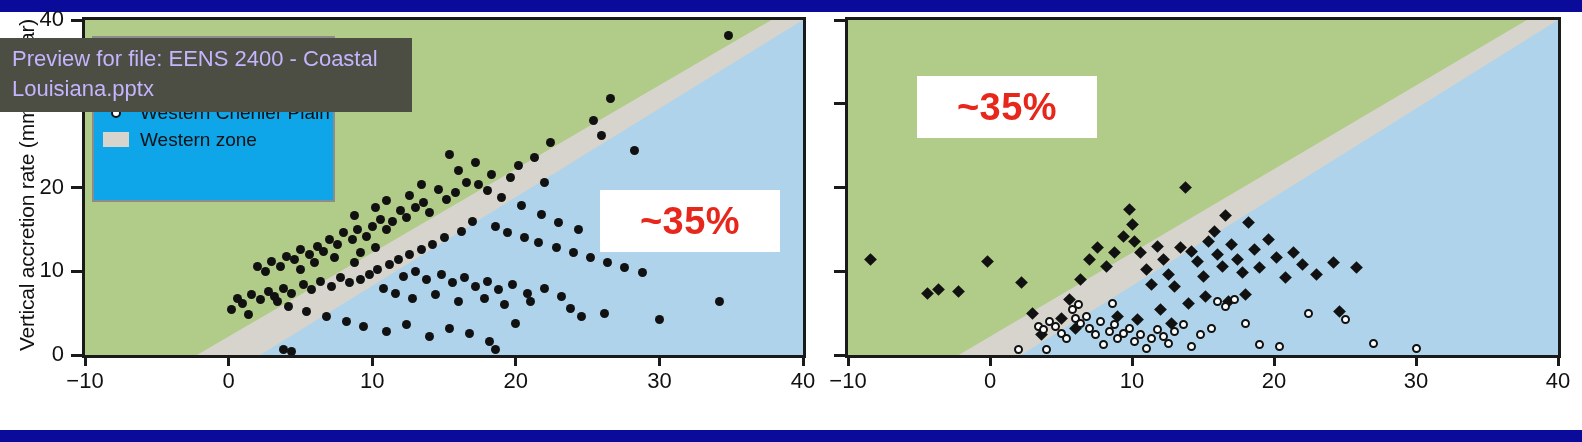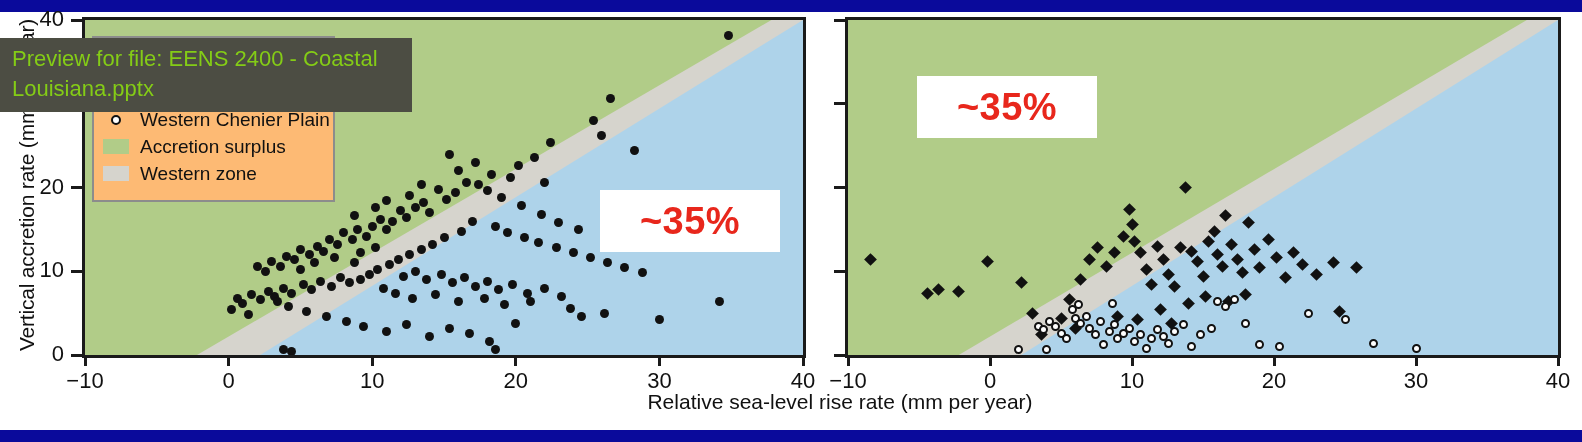--- a/index.html
+++ b/index.html
@@ -44,60 +44,59 @@
   .ytl{position:absolute;font-size:22px;color:#111;text-align:right;width:46px;}
   .xtl{position:absolute;font-size:22px;color:#111;text-align:center;width:60px;}
 
   .pt{position:absolute;width:9px;height:9px;border-radius:50%;background:#111;}
   .dia{position:absolute;width:9px;height:9px;background:#111;transform:rotate(45deg);}
   .oc{position:absolute;width:9px;height:9px;border-radius:50%;background:#ffffff;border:2.2px solid #111;box-sizing:border-box;}
 
   
   .legend{
     position:absolute;left:92px;top:24px;width:243px;height:166px;
-    background:#fdba74;border:2px solid #8c8c8c;box-sizing:border-box;
-    padding:14px 9px;
+    background:#0ea5e9;border:2px solid #8c8c8c;box-sizing:border-box;
+    padding:7px 9px;
   }
   .lrow{display:flex;align-items:center;height:27px;}
   .lsw{width:26px;height:15px;margin-right:11px;flex:none;}
   .lmk{width:26px;margin-right:11px;flex:none;display:flex;justify-content:center;}
   .lmk .dot{width:10px;height:10px;border-radius:50%;background:#111;}
   .lmk .odot{width:10px;height:10px;border-radius:50%;background:#fff;border:2px solid #111;box-sizing:border-box;}
   .lmk .dmk{width:10px;height:10px;background:#111;transform:rotate(45deg);}
   .ltx{font-size:19px;color:#111;white-space:nowrap;}
 
   
   .anno{
     position:absolute;background:#ffffff;color:#e8271c;
     font-weight:bold;font-size:38px;line-height:1;
     display:flex;align-items:center;justify-content:center;
     letter-spacing:0.5px;
   }
 
   
   .tooltip{
     position:absolute;left:0;top:38px;width:412px;
-    background:#4c4d43;color:#84cc16;
+    background:#4c4d43;color:#c4b5fd;
     font-size:22px;line-height:30px;
     padding:6px 12px 8px 12px;box-sizing:border-box;
     white-space:pre-wrap;
   }
 </style>
 </head>
 <body>
 
 <div id="root">
 
   <div class="topbar"></div>
   <div class="botbar"></div>
 
   <div class="figure">
 
     <div class="ylabel">Vertical accretion rate (mm per year)</div>
-    <div class="xlabel">Relative sea-level rise rate (mm per year)</div>
 
     <div class="panel" id="panelLeft" style="left:82px;width:724px;">
       <div class="frame">
         <div class="buffer" style="clip-path: polygon(0% 0%, 100% 0%, 24.4% 100%, 0% 100%);"></div>
         <div class="surplus" style="clip-path: polygon(0% 0%, 95.6% 0%, 15.6% 100%, 0% 100%);"></div>
         <div id="ptsLeft">
             <div class="pt" style="left: 638.828px; top: 10.575px;"></div>
             <div class="pt" style="left: 521.076px; top: 74.225px;"></div>
             <div class="pt" style="left: 503.844px; top: 96px;"></div>
             <div class="pt" style="left: 512.46px; top: 111.075px;"></div>
@@ -411,24 +410,20 @@
             </div>
             <div class="ltx">Eastern Chenier Plain</div>
           </div>
           <div class="lrow">
             <div class="lmk">
               <div class="odot"></div>
             </div>
             <div class="ltx">Western Chenier Plain</div>
           </div>
           <div class="lrow">
-            <div class="lsw" style="background: rgb(177, 204, 136);"></div>
-            <div class="ltx">Accretion surplus</div>
-          </div>
-          <div class="lrow">
             <div class="lsw" style="background: rgb(214, 212, 205);"></div>
             <div class="ltx">Western zone</div>
           </div>
         </div>
     </div>
 
     <div class="anno" id="annoLeft" style="left:600px;top:178px;width:180px;height:62px;">~35%</div>
 
     <div class="anno" id="annoRight" style="left:917px;top:64px;width:180px;height:62px;">~35%</div>
 

